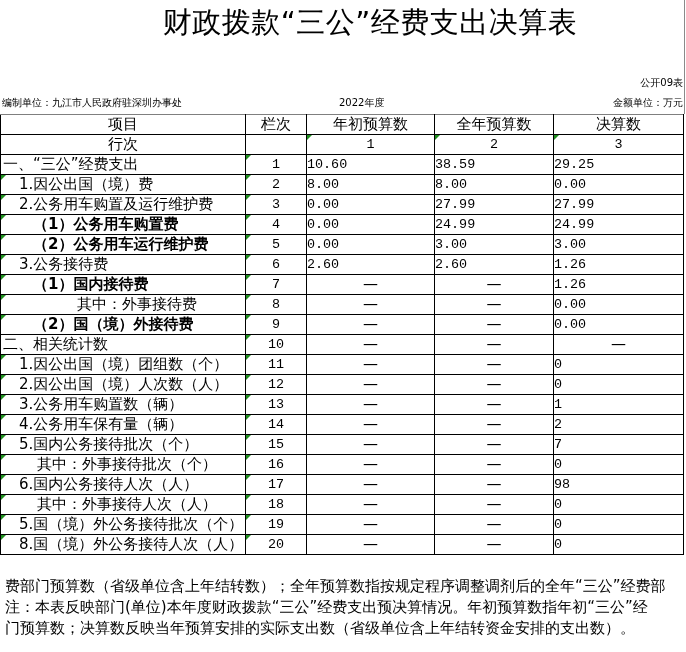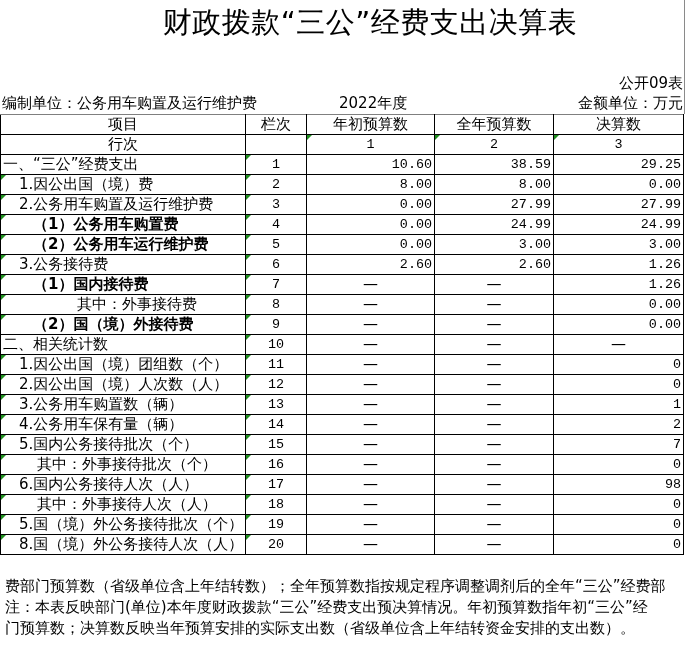--- a/index.html
+++ b/index.html
@@ -7,38 +7,38 @@
       width: 686px; height: 652px; position: relative; overflow: hidden;
       font-family: "DejaVu Sans", sans-serif; color: #000;
     }
     .title {
       position: absolute; left: 0; top: 4px; width: 740px;
       text-align: center; font-size: 29px; line-height: 36px; letter-spacing: 0.5px;
     }
     .right-gray-line {
       position: absolute; left: 684px; top: 0; width: 1px; height: 114px; background: #8a8a8a;
     }
-    .meta { position: absolute; font-size: 15px; line-height: 18px; white-space: nowrap; }
+    .meta { position: absolute; font-size: 10px; line-height: 18px; white-space: nowrap; }
     .meta-form { right: 3px; top: 74px; }
     .meta-org { left: 2px; top: 94px; }
     .meta-year { left: 339px; top: 94px; text-align: center; }
     .meta-unit { right: 3px; top: 94px; }
 
     table.report {
       position: absolute; left: 0; top: 114px;
       border-collapse: collapse; table-layout: fixed; width: 684px;
       font-size: 15px;
     }
     table.report td {
       border: 1px solid #000; height: 19px; padding: 0; line-height: 19px;
       white-space: nowrap; overflow: hidden; position: relative;
     }
     table.report tr.hdr1 td { border-top: 1px solid #7f7f7f; }
     .c { text-align: center; }
-    .r { text-align: right; padding-right: 2px !important; }
+    .r { text-align: left; padding-right: 2px !important; }
     .num { font-family: "Liberation Mono", monospace; font-size: 13.4px; }
     .ind0 { padding-left: 2px !important; }
     .ind1 { padding-left: 18px !important; margin-top: 40px; }
     .ind2 { padding-left: 32px !important; font-weight: bold; }
     .ind3 { padding-left: 76px !important; margin-top: 12px; }
     .ind4 { padding-left: 36px !important; margin-left: 8px; }
     .tri::before {
       content: ""; position: absolute; left: 0; top: 0; width: 0; height: 0;
       border-top: 5px solid #1f8f1f; border-right: 5px solid transparent;
     }
@@ -48,21 +48,21 @@
     }
     .note-line { display: block; white-space: nowrap; }
   </style>
 </head>
 <body>
 
 <div class="title">财政拨款“三公”经费支出决算表</div>
 <div class="right-gray-line"></div>
 
 <div class="meta meta-form">公开09表</div>
-<div class="meta meta-org">编制单位：公务用车购置及运行维护费</div>
+<div class="meta meta-org">编制单位：九江市人民政府驻深圳办事处</div>
 <div class="meta meta-year">2022年度</div>
 <div class="meta meta-unit">金额单位：万元</div>
 
 <table class="report">
   <colgroup>
     <col style="width:245px">
       <col style="width:61px">
       <col style="width:128px">
       <col style="width:119px">
       <col style="width:130px">

